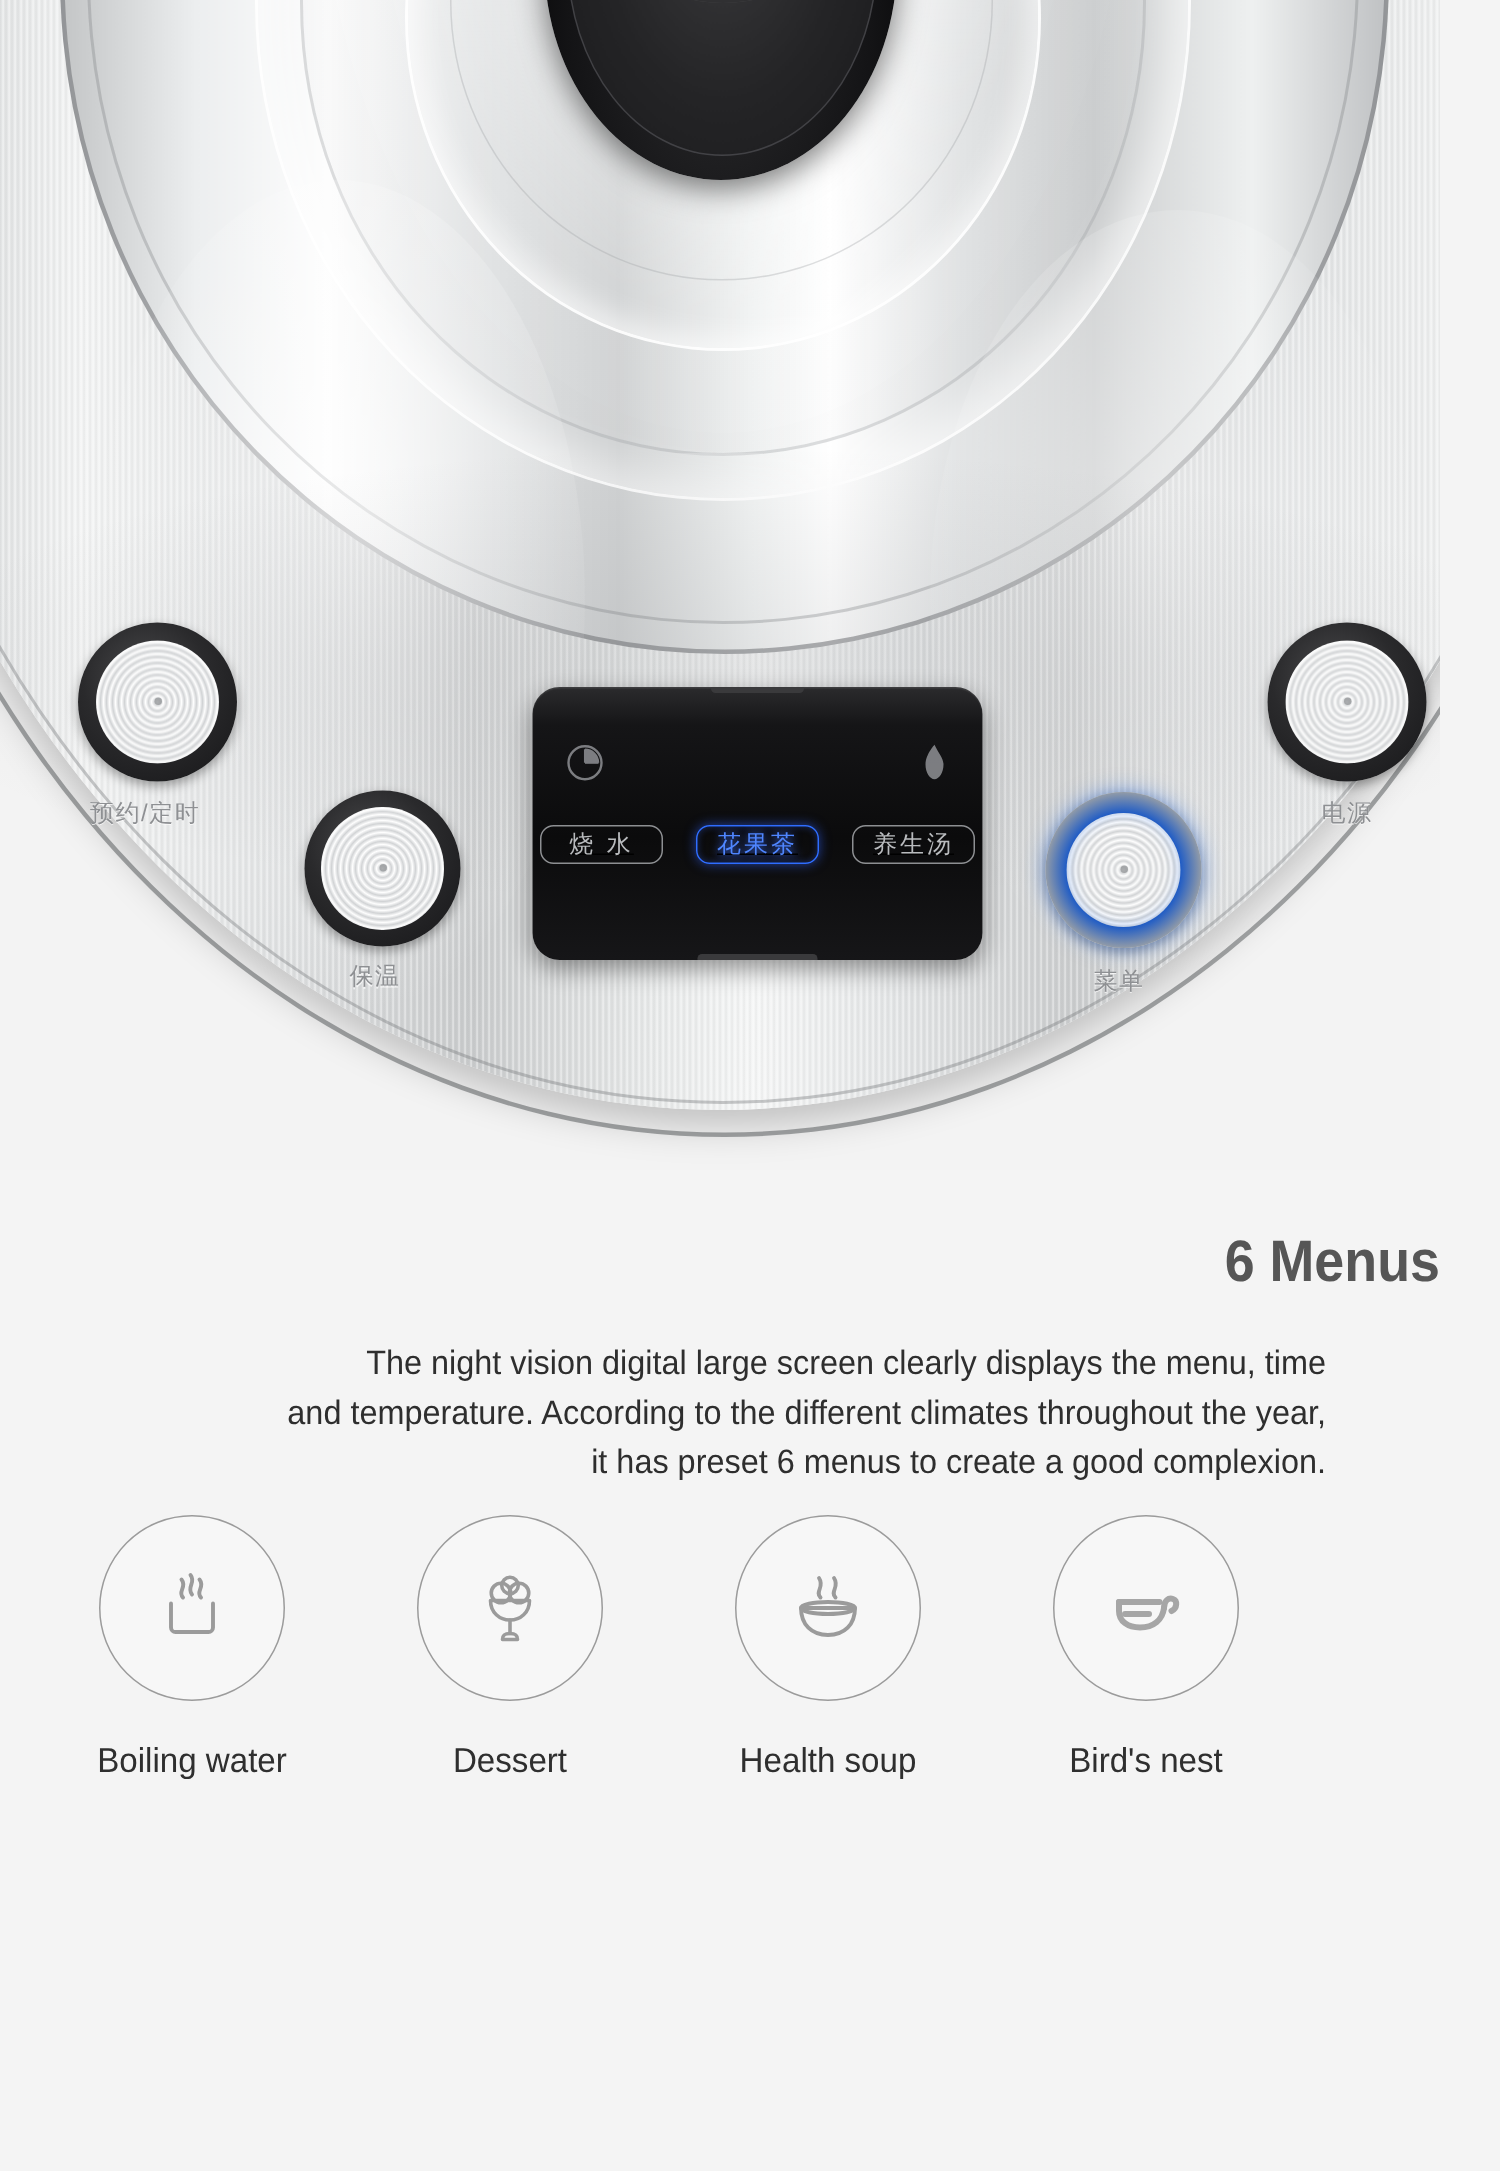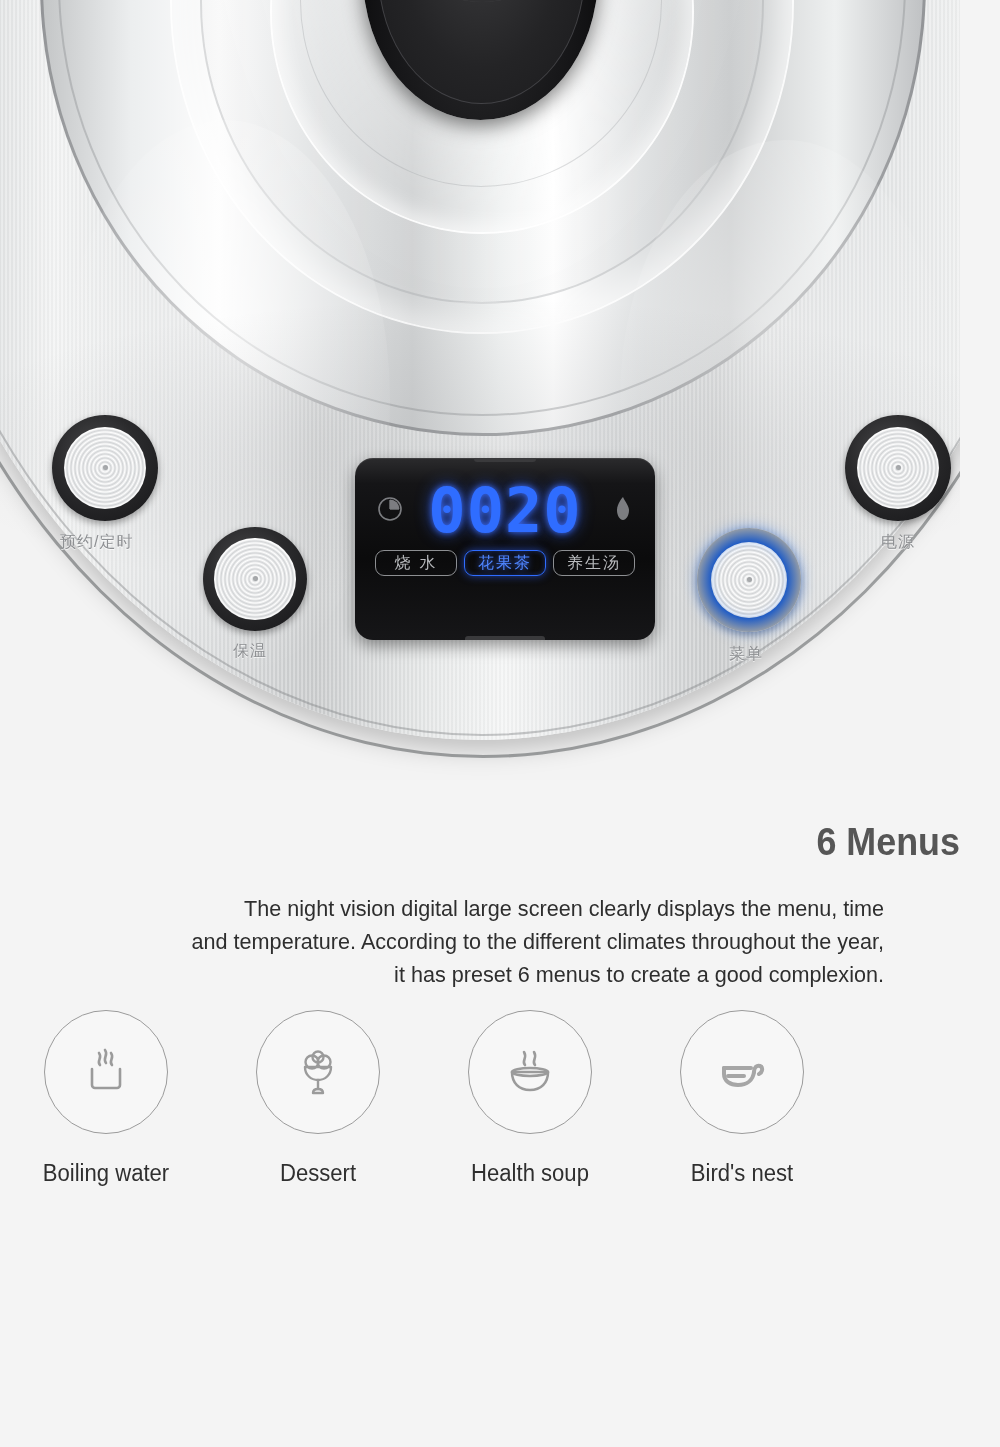--- a/index.html
+++ b/index.html
@@ -286,21 +286,22 @@
     left: 0;
     top: 92px;
     width: 300px;
     display: flex;
     flex-direction: column;
     align-items: center;
     gap: 6px;
   }
   .menu-row {
     display: flex;
-    gap: 7px;
+    gap: 22px;
+    text-decoration: underline;
   }
   .menu-chip {
     min-width: 68px;
     padding: 3px 6px;
     border: 1.5px solid #8d8f92;
     border-radius: 9px;
     color: #b9bbbe;
     font-family: "DejaVu Sans", sans-serif;
     font-size: 16px;
     text-align: center;
@@ -344,20 +345,21 @@
   #section-desc .line { display: block; white-space: nowrap; }
 
   
   #feature-grid {
     position: absolute;
     left: 0;
     top: 1010px;
     width: 891px;
     display: flex;
     flex-wrap: wrap;
+    justify-content: center;
   }
   .feature-cell {
     width: 212px;
     text-align: center;
     margin-bottom: 28px;
   }
   .feature-circle {
     width: 122px;
     height: 122px;
     margin: 0 auto 26px auto;
@@ -425,21 +427,20 @@
     <div class="lcd-top">
       <span class="lcd-icon clock">
         <svg width="26" height="26" viewBox="0 0 26 26">
           <circle cx="13" cy="13" r="11" fill="none" stroke="#9a9ca0" stroke-width="1.6"></circle>
           <path d="M13 13 L13 3.5 A9.5 9.5 0 0 1 22.5 13 Z" fill="#9a9ca0"></path>
           <line x1="13" y1="13" x2="13" y2="4" stroke="#9a9ca0" stroke-width="1.4"></line>
           <line x1="13" y1="13" x2="22" y2="13" stroke="#9a9ca0" stroke-width="1.4"></line>
         </svg>
       </span>
 
-      <span class="digits">0020</span>
 
       <span class="lcd-icon flame">
         <svg width="20" height="26" viewBox="0 0 20 26">
           <path d="M10 1 C10 1 4 7.5 4 14.2 C4 19.6 7 24 10 24 C13 24 16 19.6 16 14.2 C16 9.8 12.5 6.5 10 1 Z" fill="#9a9ca0"></path>
         </svg>
       </span>
     </div>
 
     <div class="menu-grid">
       <div class="menu-row">

